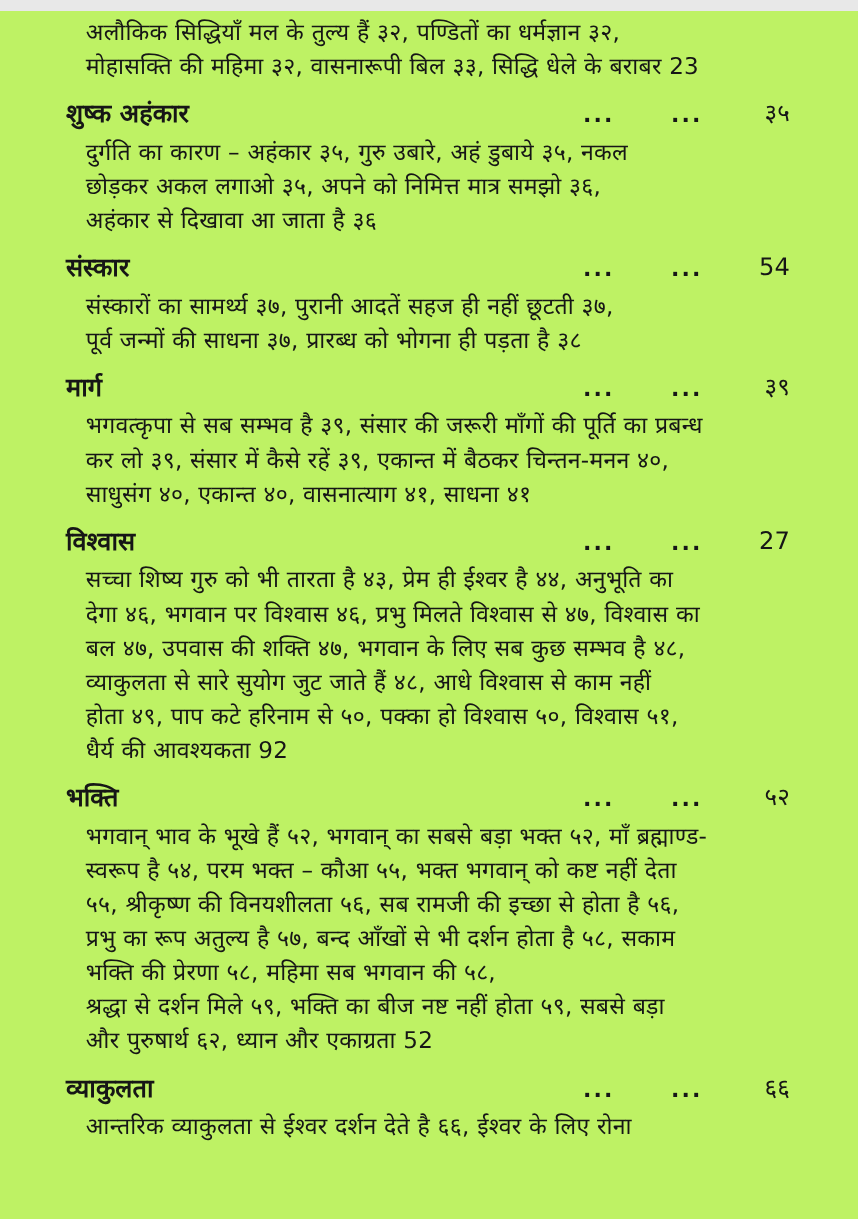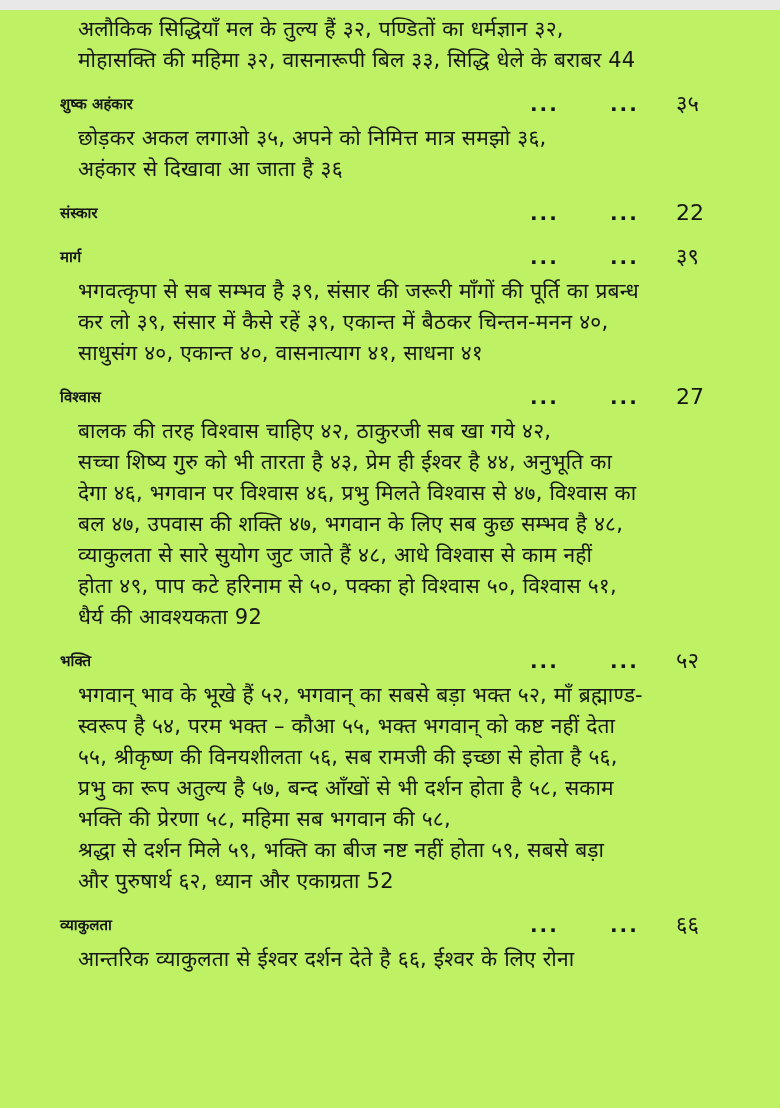--- a/index.html
+++ b/index.html
@@ -29,72 +29,77 @@
     letter-spacing: 0.2px;
   }
   .heading-row {
     position: relative;
     margin-top: 12px;
     margin-bottom: 3px;
     height: 32px;
   }
   .heading {
     font-weight: bold;
-    font-size: 15px;
+    font-size: 23px;
     line-height: 32px;
     white-space: nowrap;
   }
   .dots {
     position: absolute;
     bottom: 4px;
     font-weight: bold;
     font-size: 20px;
     letter-spacing: 2px;
   }
   .dots.d1 { left: 470px; }
   .dots.d2 { left: 550px; }
   .pagenum {
     position: absolute;
     right: 0;
     top: 0;
     font-size: 22px;
     line-height: 32px;
-    text-align: left;
+    text-align: right;
     min-width: 42px;
   }
 </style>
 </head>
 <body>
 
 <div class="page">
 
   <div class="body-lines">
     <div class="line">अलौकिक सिद्धियाँ मल के तुल्य हैं ३२, पण्डितों का धर्मज्ञान ३२,</div>
-    <div class="line">मोहासक्ति की महिमा ३२, वासनारूपी बिल ३३, सिद्धि धेले के बराबर 44</div>
+    <div class="line">मोहासक्ति की महिमा ३२, वासनारूपी बिल ३३, सिद्धि धेले के बराबर 23</div>
   </div>
 
   <section>
     <div class="heading-row">
       <span class="heading">शुष्क अहंकार</span>
       <span class="dots d1">...</span>
       <span class="dots d2">...</span>
       <span class="pagenum">३५</span>
     </div>
     <div class="body-lines">
+      <div class="line">दुर्गति का कारण – अहंकार ३५, गुरु उबारे, अहं डुबाये ३५, नकल</div>
       <div class="line">छोड़कर अकल लगाओ ३५, अपने को निमित्त मात्र समझो ३६,</div>
       <div class="line">अहंकार से दिखावा आ जाता है ३६</div>
     </div>
   </section>
 
   <section>
     <div class="heading-row">
       <span class="heading">संस्कार</span>
       <span class="dots d1">...</span>
       <span class="dots d2">...</span>
-      <span class="pagenum">22</span>
+      <span class="pagenum">54</span>
+    </div>
+    <div class="body-lines">
+      <div class="line">संस्कारों का सामर्थ्य ३७, पुरानी आदतें सहज ही नहीं छूटती ३७,</div>
+      <div class="line">पूर्व जन्मों की साधना ३७, प्रारब्ध को भोगना ही पड़ता है ३८</div>
     </div>
   </section>
 
   <section>
     <div class="heading-row">
       <span class="heading">मार्ग</span>
       <span class="dots d1">...</span>
       <span class="dots d2">...</span>
       <span class="pagenum">३९</span>
     </div>
@@ -106,21 +111,20 @@
   </section>
 
   <section>
     <div class="heading-row">
       <span class="heading">विश्वास</span>
       <span class="dots d1">...</span>
       <span class="dots d2">...</span>
       <span class="pagenum">27</span>
     </div>
     <div class="body-lines">
-      <div class="line">बालक की तरह विश्वास चाहिए ४२, ठाकुरजी सब खा गये ४२,</div>
       <div class="line">सच्चा शिष्य गुरु को भी तारता है ४३, प्रेम ही ईश्वर है ४४, अनुभूति का</div>
       <div class="line">देगा ४६, भगवान पर विश्वास ४६, प्रभु मिलते विश्वास से ४७, विश्वास का</div>
       <div class="line">बल ४७, उपवास की शक्ति ४७, भगवान के लिए सब कुछ सम्भव है ४८,</div>
       <div class="line">व्याकुलता से सारे सुयोग जुट जाते हैं ४८, आधे विश्वास से काम नहीं</div>
       <div class="line">होता ४९, पाप कटे हरिनाम से ५०, पक्का हो विश्वास ५०, विश्वास ५१,</div>
       <div class="line">धैर्य की आवश्यकता 92</div>
     </div>
   </section>
 
   <section>

